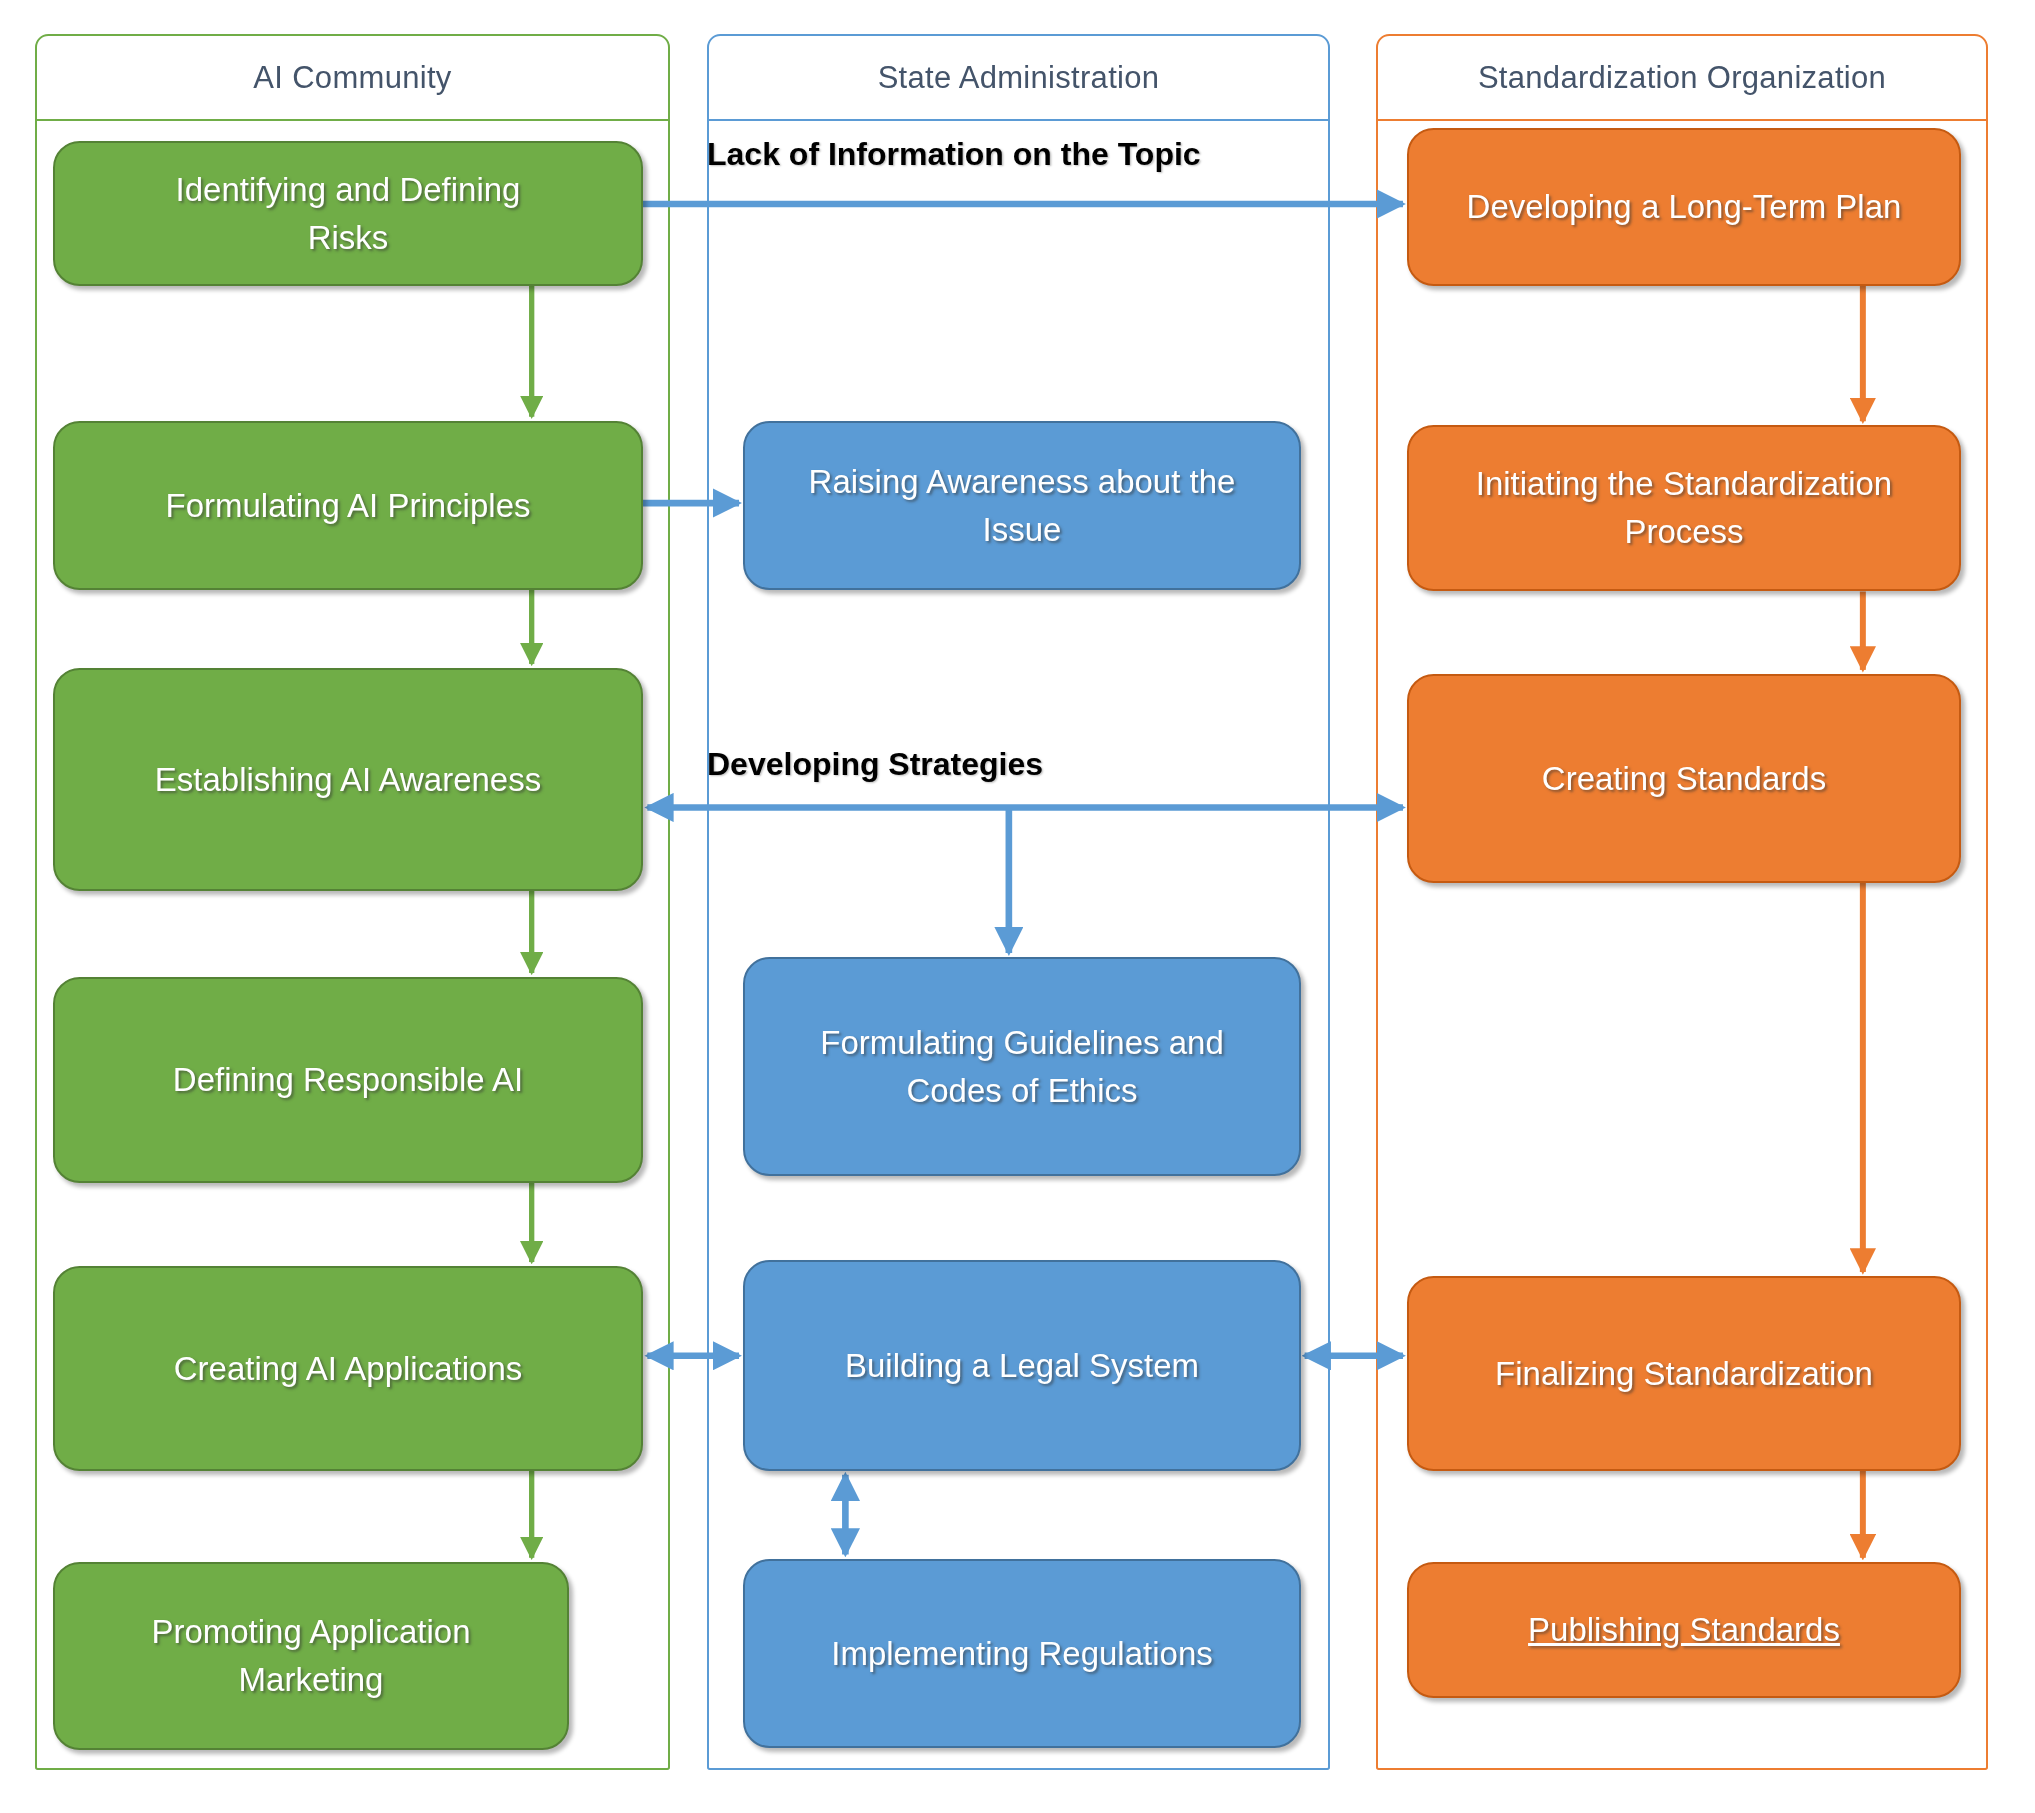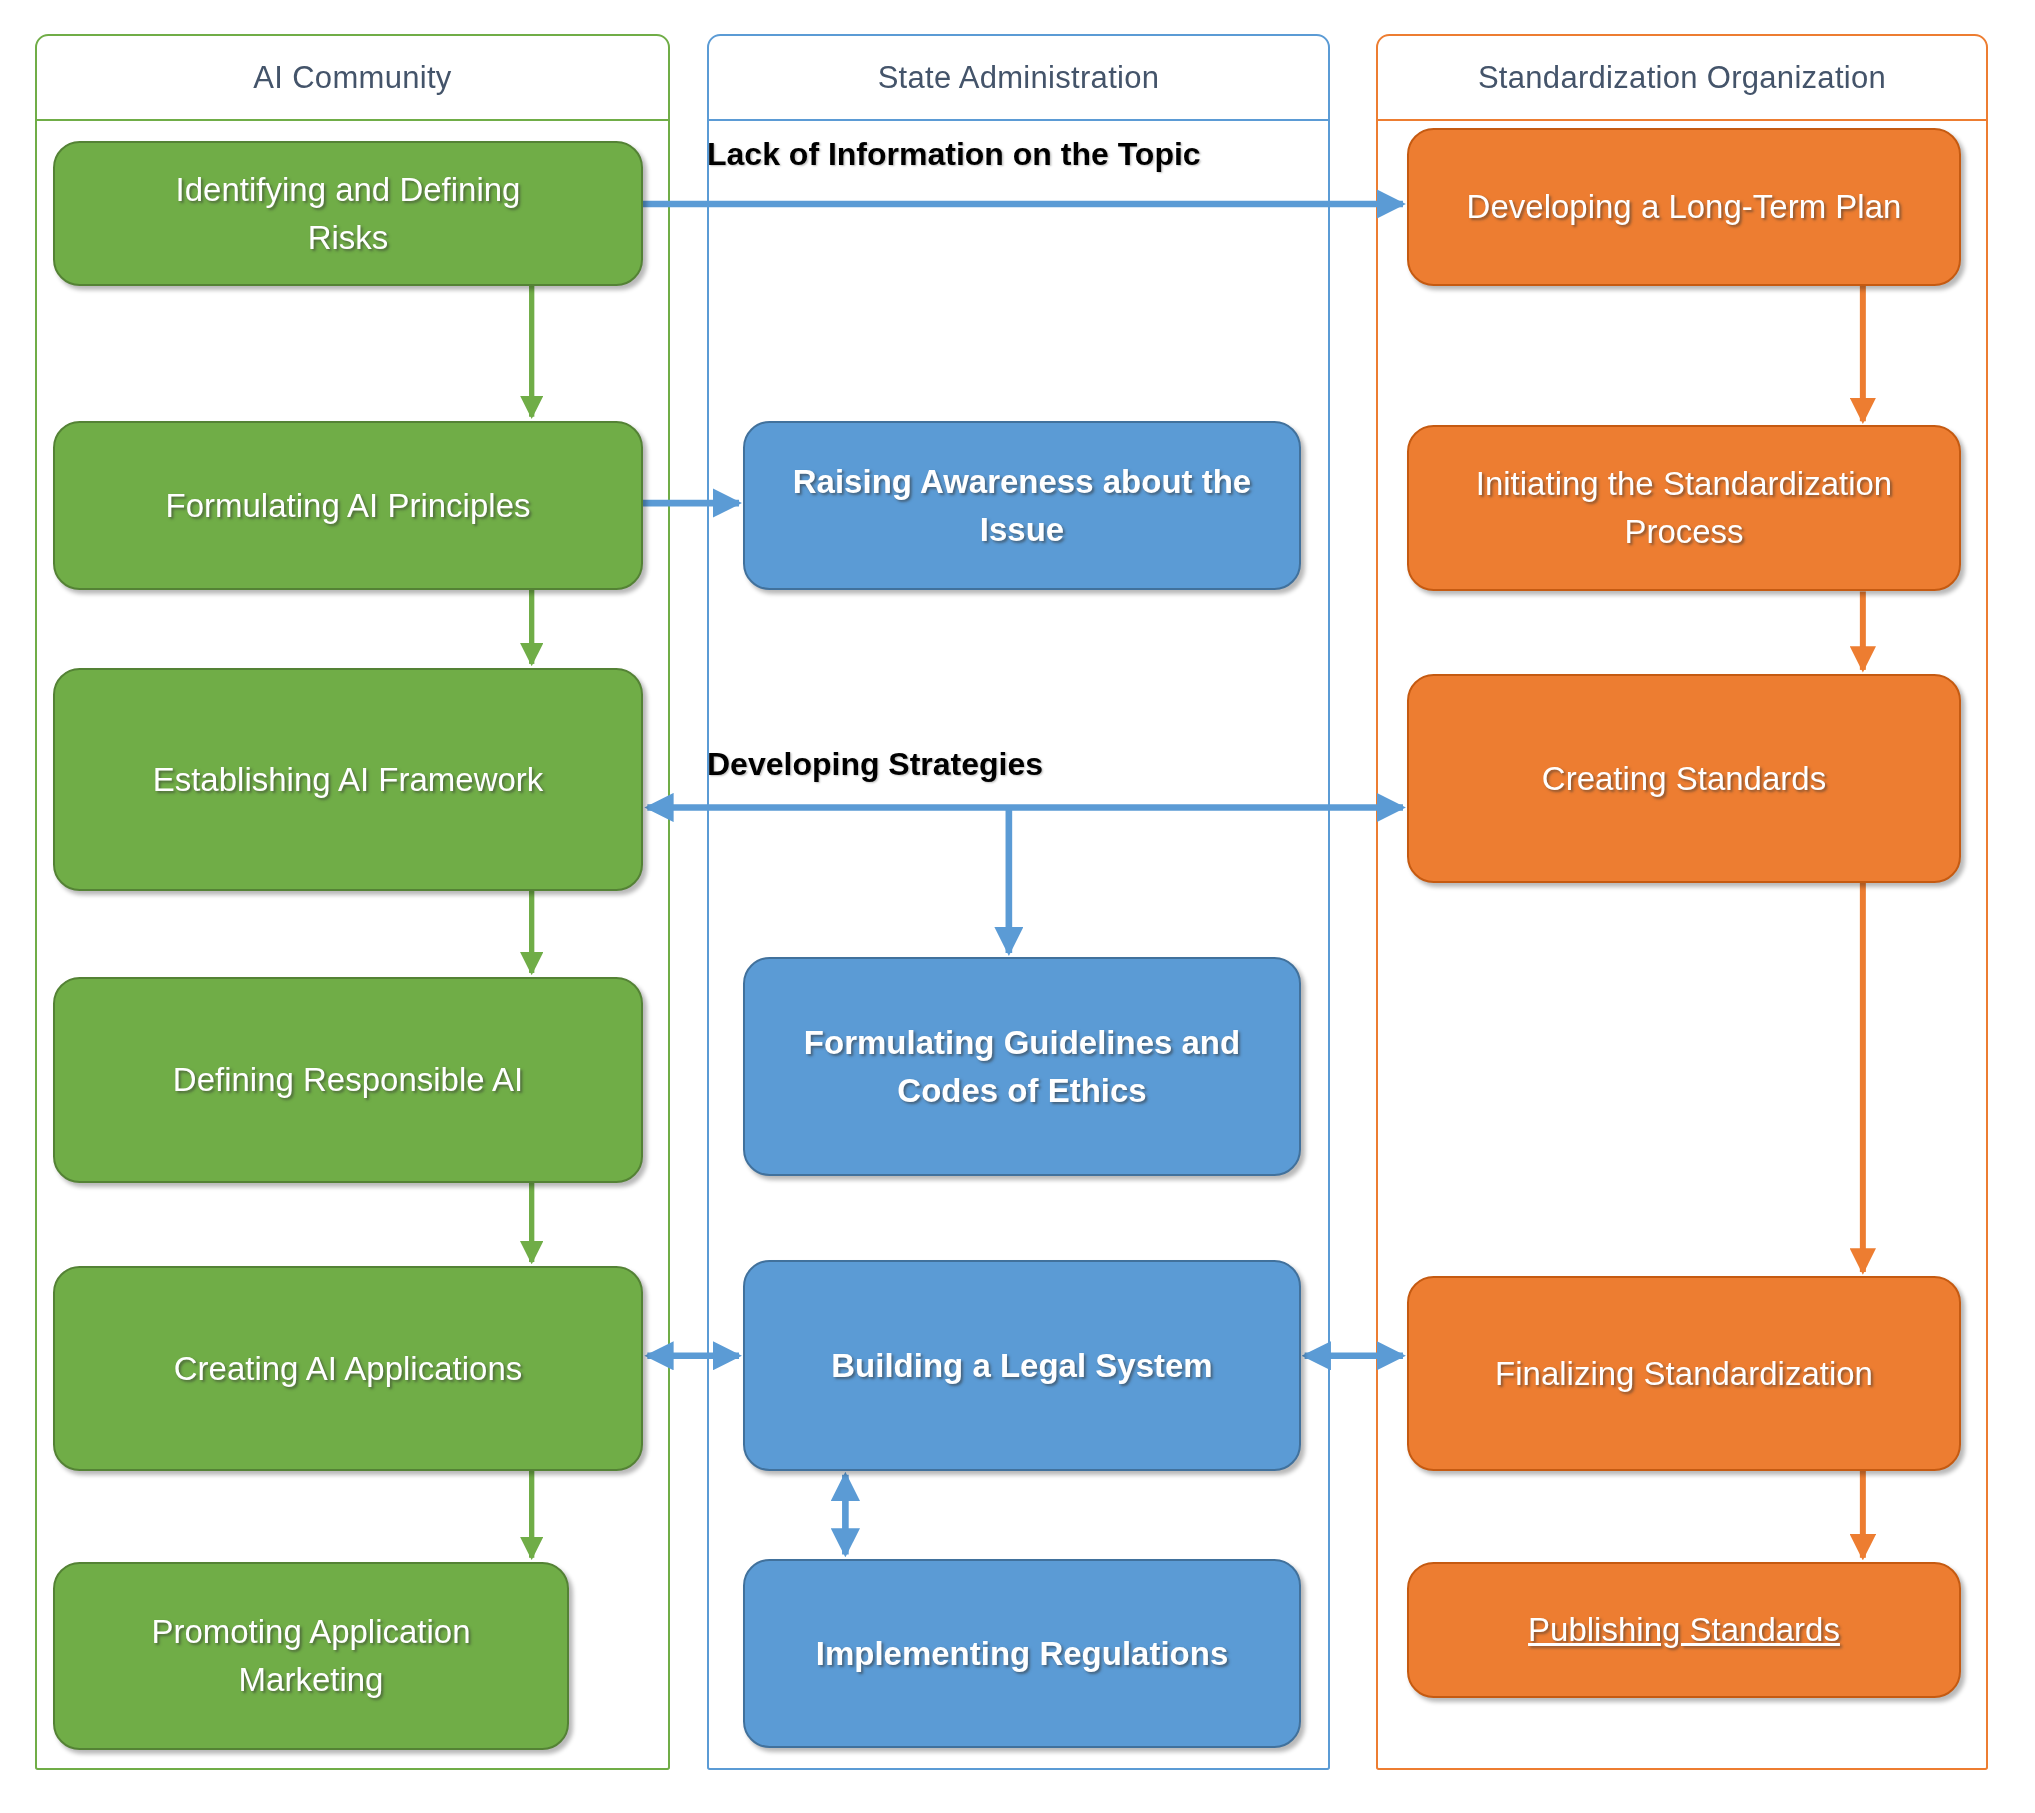--- a/index.html
+++ b/index.html
@@ -52,21 +52,21 @@
     color:var(--box-text);
     font-size:33px;
     line-height:1.45;
     border-radius:26.6px;
     box-sizing:border-box;
     padding:0 36px;
     box-shadow:3.3px 4px 4.7px rgba(0,0,0,0.28);
     text-shadow:2px 2px 2.7px rgba(50,50,50,0.55);
   }
   .box.green{background:var(--green-fill);border:2px solid var(--green-border);}
-  .box.blue{background:var(--blue-fill);border:2px solid var(--blue-border);font-weight:bold;}
+  .box.blue{background:var(--blue-fill);border:2px solid var(--blue-border);}
   .box.orange{background:var(--orange-fill);border:2px solid var(--orange-border);}
   
   .c1r1{left:53px;top:141px;width:590px;height:145px;}
   .c1r2{left:53px;top:421px;width:590px;height:169px;}
   .c1r3{left:53px;top:668px;width:590px;height:223px;}
   .c1r4{left:53px;top:977px;width:590px;height:206px;}
   .c1r5{left:53px;top:1266px;width:590px;height:205px;}
   .c1r6{left:53px;top:1562px;width:516px;height:188px;}
   
   .c2r2{left:743px;top:421px;width:558px;height:169px;}
@@ -156,21 +156,21 @@
 
       <line class="st-blue" x1="1963" y1="2040" x2="2111" y2="2040" marker-start="url(#ah-blue)" marker-end="url(#ah-blue)"></line>
 
       <line class="st-blue" x1="1272" y1="2219" x2="1272" y2="2339" marker-start="url(#ah-blue)" marker-end="url(#ah-blue)"></line>
     </g>
   </svg>
 
   <div class="box green c1r1">Identifying and Defining
 Risks</div>
   <div class="box green c1r2">Formulating AI Principles</div>
-  <div class="box green c1r3">Establishing AI Framework</div>
+  <div class="box green c1r3">Establishing AI Awareness</div>
   <div class="box green c1r4">Defining Responsible AI</div>
   <div class="box green c1r5">Creating AI Applications</div>
   <div class="box green c1r6">Promoting Application
 Marketing</div>
 
   <div class="box blue c2r2">Raising Awareness about the
 Issue</div>
   <div class="box blue c2r4">Formulating Guidelines and
 Codes of Ethics</div>
   <div class="box blue c2r5">Building a Legal System</div>

